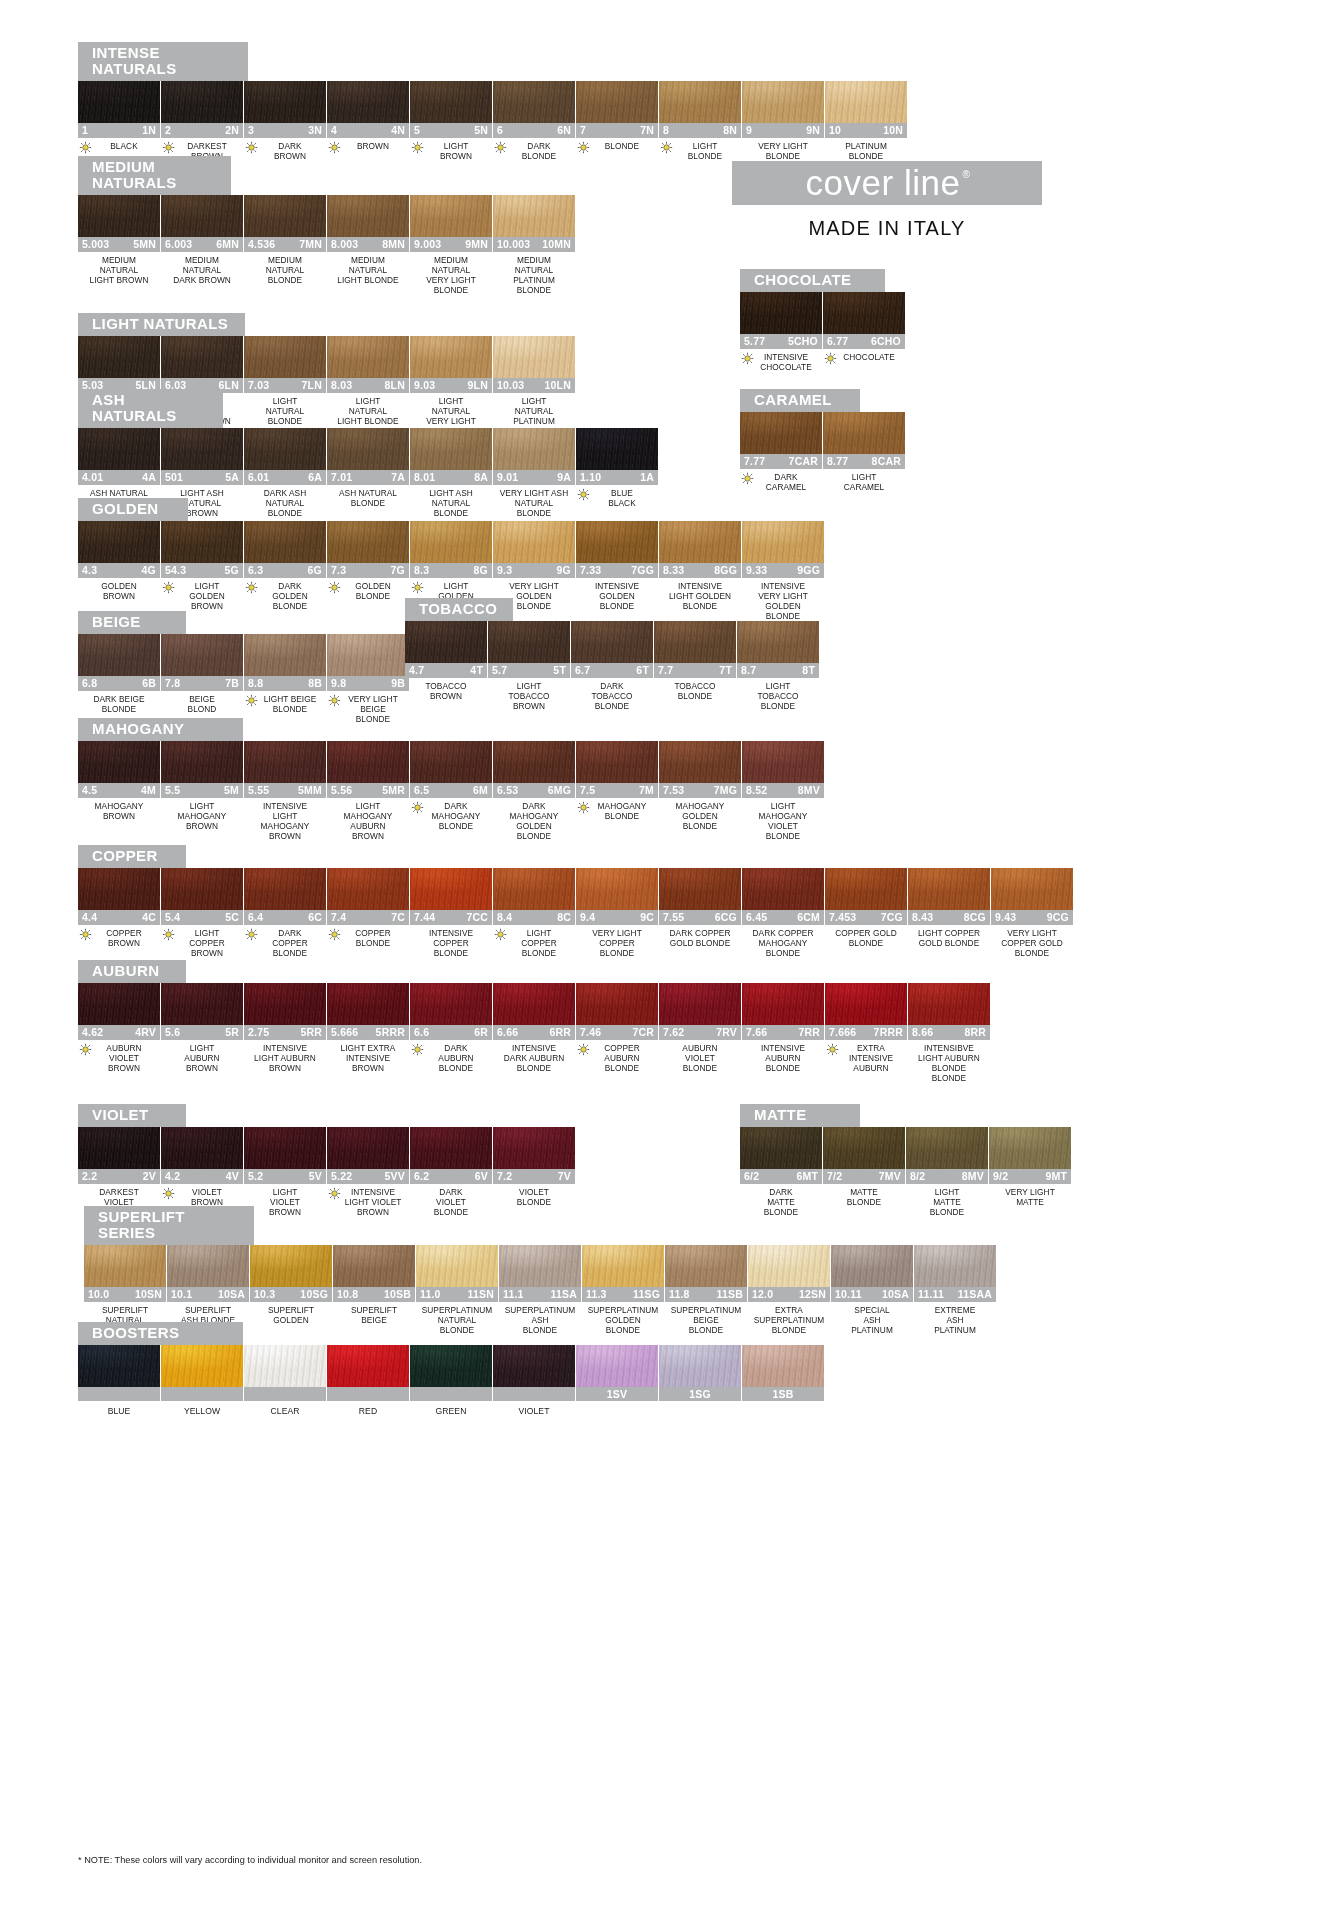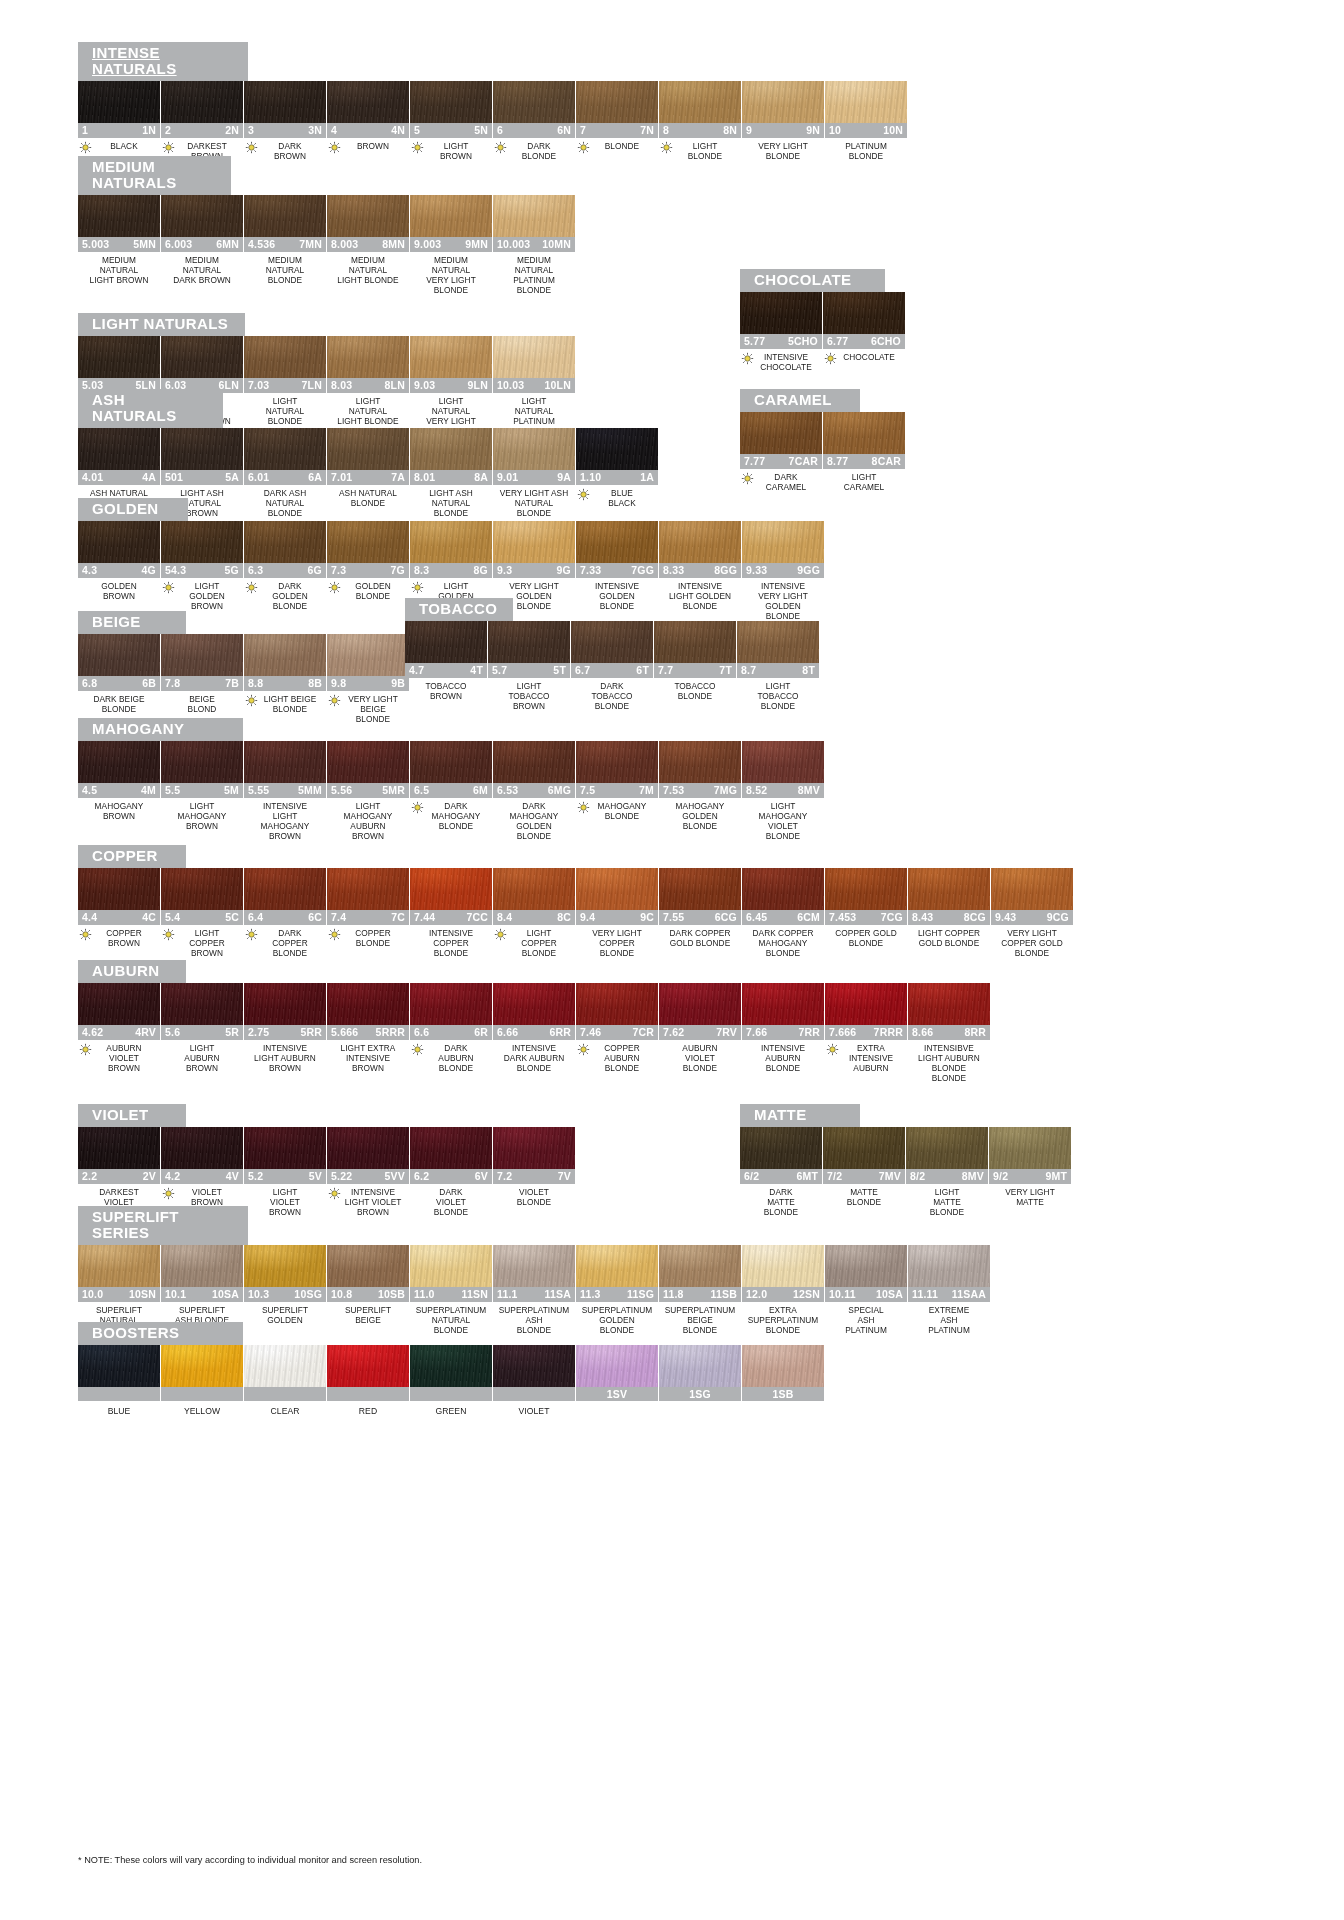--- a/index.html
+++ b/index.html
@@ -126,23 +126,31 @@
   }
 
   
   .grp { position:absolute; }
 </style>
 </head>
 <body>
 
 <div class="sheet">
 
+  <div class="logo-wrap">
+    <div class="logo-box">
+      <span class="logo-text">
+        <span>cover line</span><span class="logo-reg">®</span>
+      </span>
+    </div>
+    <div class="made">MADE IN ITALY</div>
+  </div>
 
   <div id="sections-host">
-      <div class="grp" style="left: 78px; top: 42px;"><div class="band" style="width: 170px; text-decoration: underline;">INTENSE NATURALS</div><div class="row">
+      <div class="grp" style="left: 78px; top: 42px;"><div class="band" style="width: 170px;">INTENSE NATURALS</div><div class="row">
           <div class="cell">
             <div class="chip">
               <div class="strand" style="background:repeating-linear-gradient(96deg, rgba(255,255,255,0.085) 0px, rgba(0,0,0,0.10) 2px, rgba(255,255,255,0.05) 4px, rgba(0,0,0,0.06) 6px),radial-gradient(120% 85% at 30% 10%, #1d1816 0%, #120f0e 62%, #120f0e 100%),linear-gradient(180deg,#1d1816 0%,#120f0e 55%,#120f0e 100%);"></div>
             </div>
             <div class="codebar">
               <span>1</span>
               <span class="cright">1N</span>
             </div>
             <div class="desc with-sun">
               <svg class="sun" viewBox="0 0 24 24">
@@ -1739,21 +1747,21 @@
             <div class="codebar">
               <span>7.2</span>
               <span class="cright">7V</span>
             </div>
             <div class="desc">
               <div>VIOLET</div>
               <div>BLONDE</div>
             </div>
           </div>
         </div></div>
-      <div class="grp" style="left: 78px; top: 1206px;"><div class="band" style="width: 170px;">SUPERLIFT SERIES</div><div class="row">
+      <div class="grp" style="left: 84px; top: 1206px;"><div class="band" style="width: 170px;">SUPERLIFT SERIES</div><div class="row">
           <div class="cell">
             <div class="chip">
               <div class="strand" style="background:repeating-linear-gradient(96deg, rgba(255,255,255,0.085) 0px, rgba(0,0,0,0.10) 2px, rgba(255,255,255,0.05) 4px, rgba(0,0,0,0.06) 6px),radial-gradient(120% 85% at 30% 10%, #d8b379 0%, #b78c4f 62%, #b78c4f 100%),linear-gradient(180deg,#d8b379 0%,#b78c4f 55%,#b78c4f 100%);"></div>
             </div>
             <div class="codebar">
               <span>10.0</span>
               <span class="cright">10SN</span>
             </div>
             <div class="desc">
               <div>SUPERLIFT</div>

